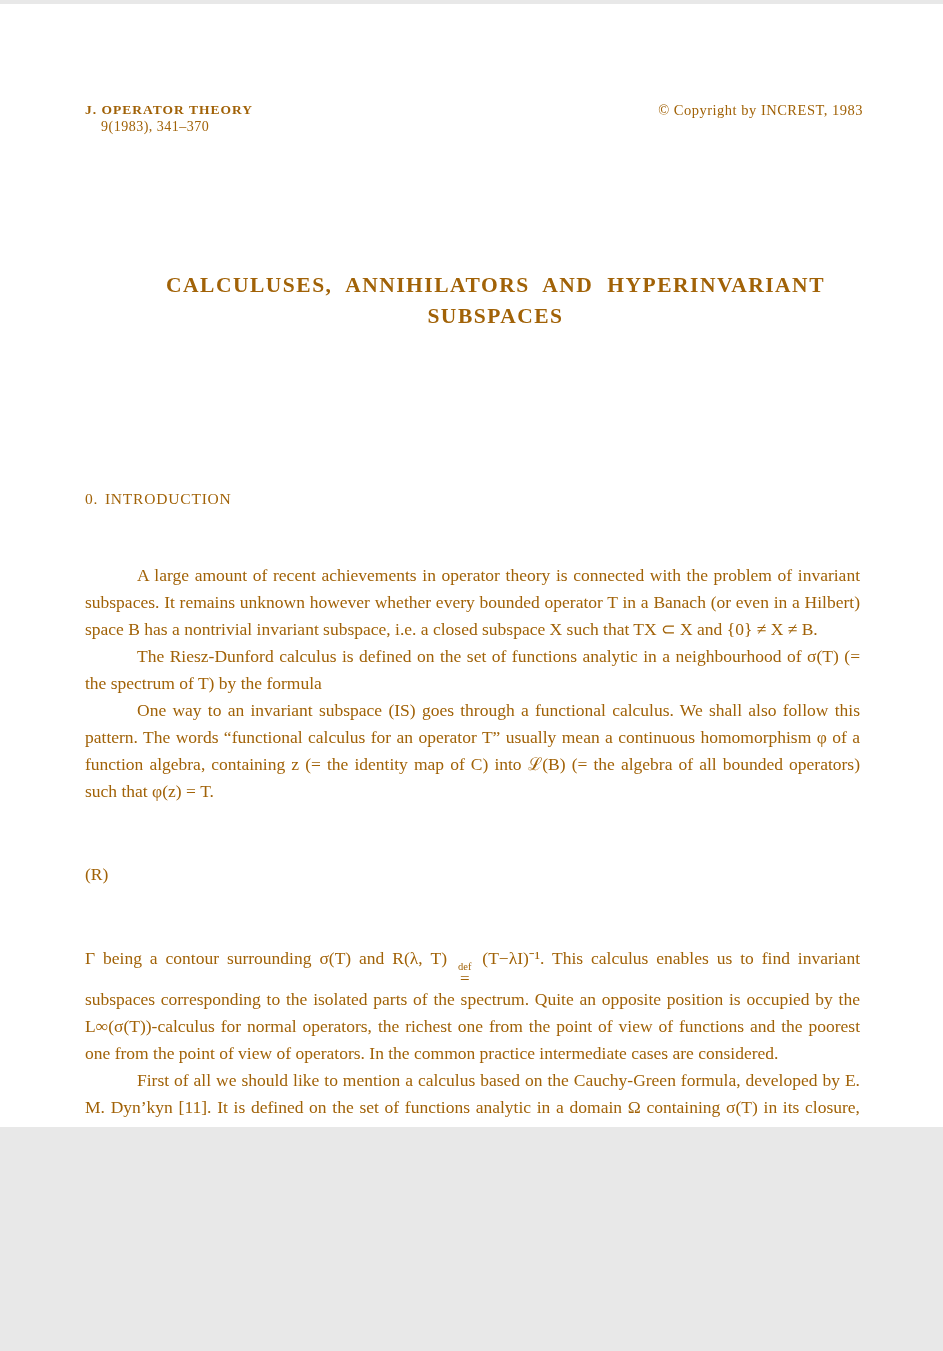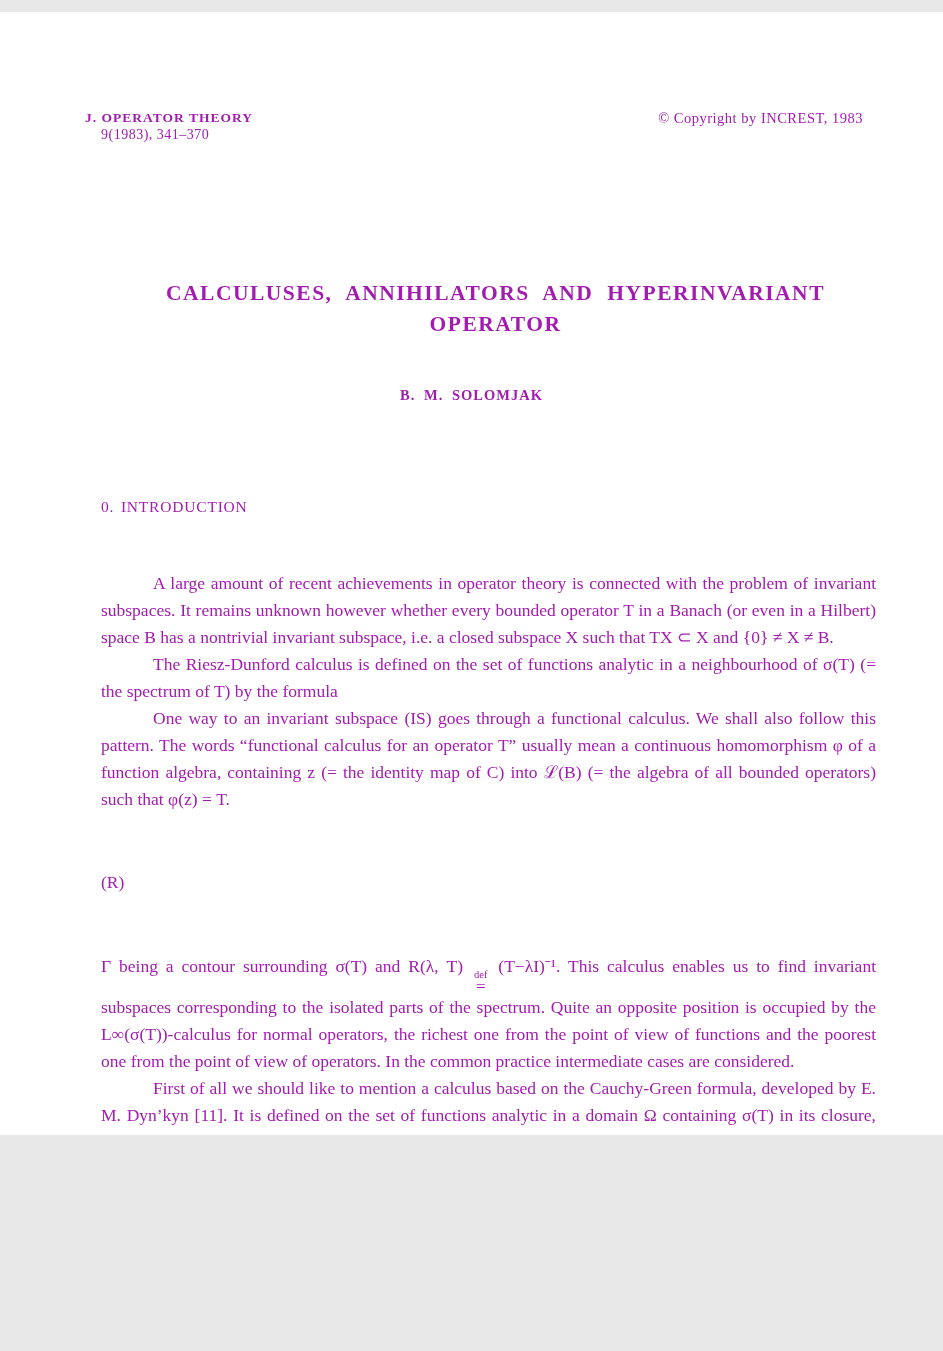--- a/index.html
+++ b/index.html
@@ -1,21 +1,21 @@
 <!DOCTYPE html>
 <html><head>
 <meta charset="utf-8">
 <style>
   html,body{margin:0;padding:0;background:#e8e8e8;}
   .page{
     position:relative;
     width:943px;height:1123px;
-    margin:12px auto;
+    margin:4px auto;
     background:#ffffff;
-    color:#a21caf;
+    color:#a16207;
     font-family:"Liberation Serif", serif;
     overflow:hidden;
   }
   
   .journal-header{
     position:absolute;top:98px;left:85px;right:80px;
     display:flex;justify-content:space-between;align-items:flex-start;
   }
   .journal-id{line-height:16px;}
   .journal-name{
@@ -33,21 +33,21 @@
     font-size:21.5px;font-weight:bold;letter-spacing:1.5px;word-spacing:7px;
     line-height:31px;
     padding-left:48px;
   }
   .author{
     margin-top:47px;
     font-size:14.5px;font-weight:bold;letter-spacing:1px;word-spacing:4px;
   }
   
   .body-col{
-    position:absolute;top:481px;left:101px;width:775px;
+    position:absolute;top:481px;left:85px;width:775px;
     font-size:17.5px;line-height:27px;
   }
   .section-heading{
     font-size:15.5px;letter-spacing:.8px;word-spacing:2px;margin-bottom:50px;
   }
   .para{
     text-align:justify;
     text-indent:52px;
     margin:0;
   }
@@ -96,22 +96,21 @@
   <div class="journal-header">
     <div class="journal-id">
       <div class="journal-name">J. OPERATOR THEORY</div>
       <div class="journal-issue">9(1983), 341–370</div>
     </div>
     <div class="copyright">© Copyright by INCREST, 1983</div>
   </div>
 
   <div class="title-block">
     <div class="title-line">CALCULUSES, ANNIHILATORS AND HYPERINVARIANT</div>
-    <div class="title-line">OPERATOR</div>
-    <div class="author">B. M. SOLOMJAK</div>
+    <div class="title-line">SUBSPACES</div>
   </div>
 
   <div class="body-col">
 
     <div class="section-heading">0. INTRODUCTION</div>
 
     <p class="para">A large amount of recent achievements in operator theory is connected with the problem of invariant subspaces. It remains unknown however whether every bounded operator T in a Banach (or even in a Hilbert) space B has a nontrivial invariant subspace, i.e. a closed subspace X such that TX ⊂ X and {0} ≠ X ≠ B.</p>
 
     <p class="para">The Riesz-Dunford calculus is defined on the set of functions analytic in a neighbourhood of σ(T) (= the spectrum of T) by the formula</p>
 

